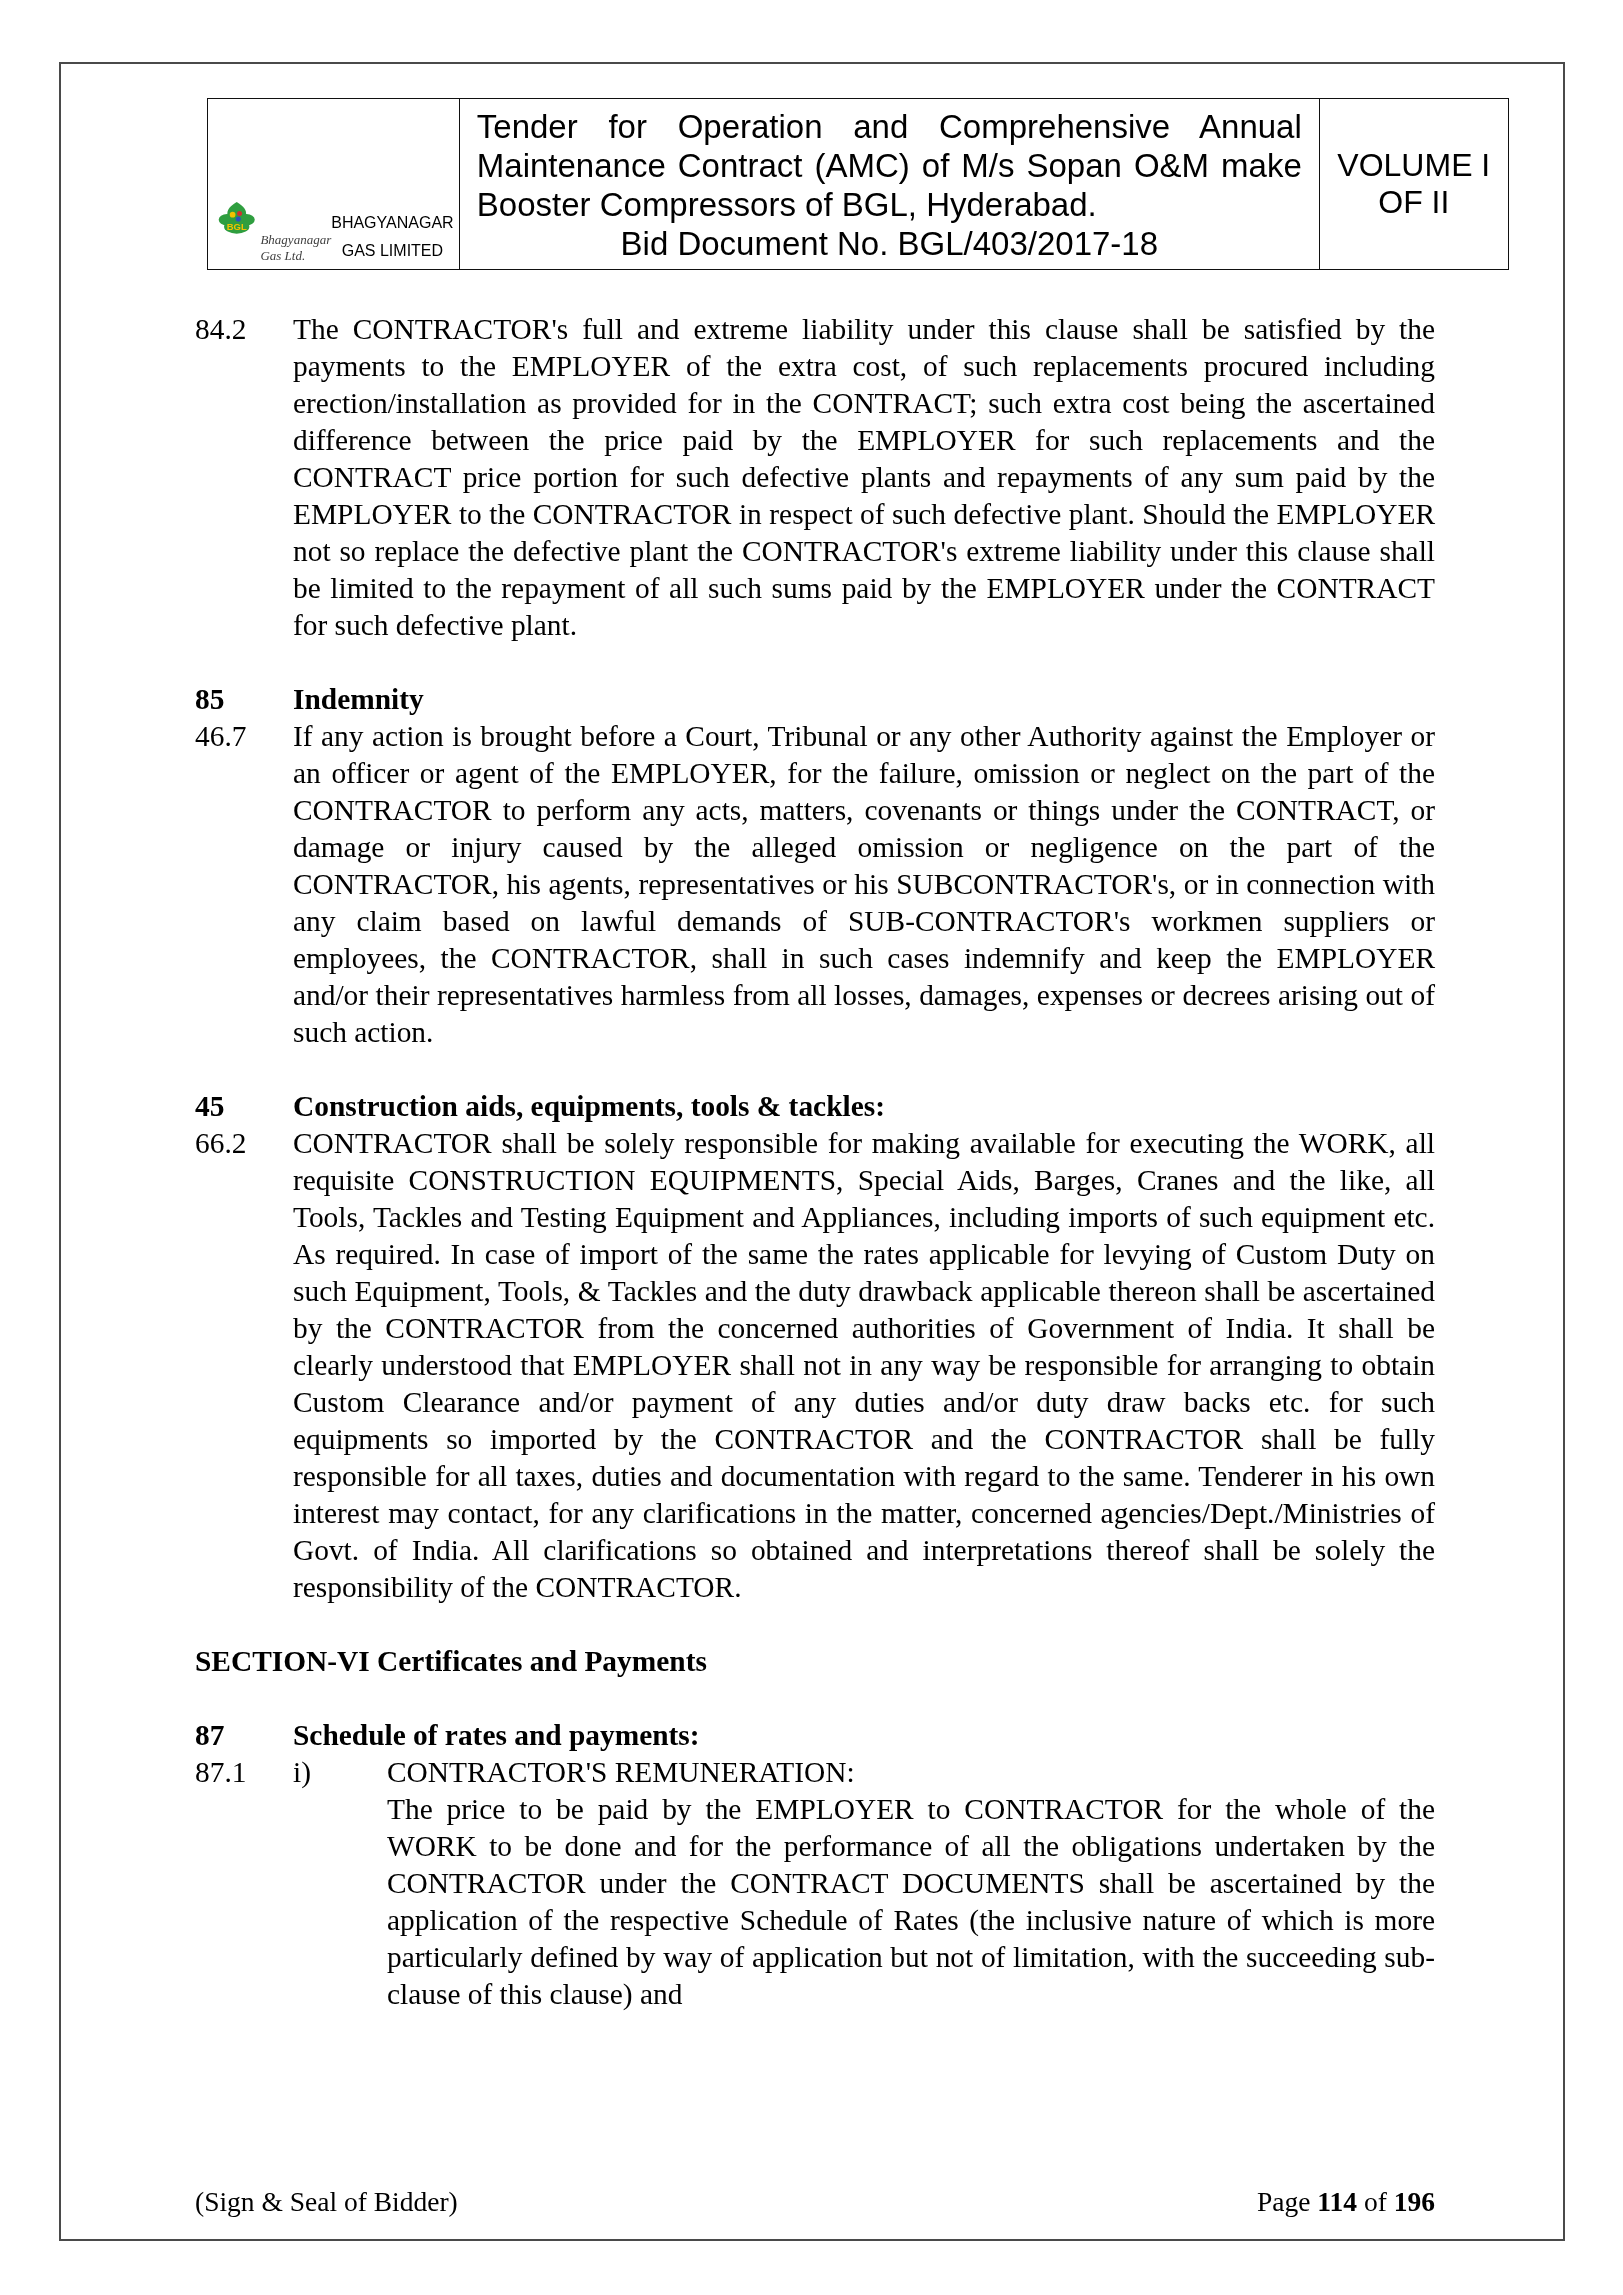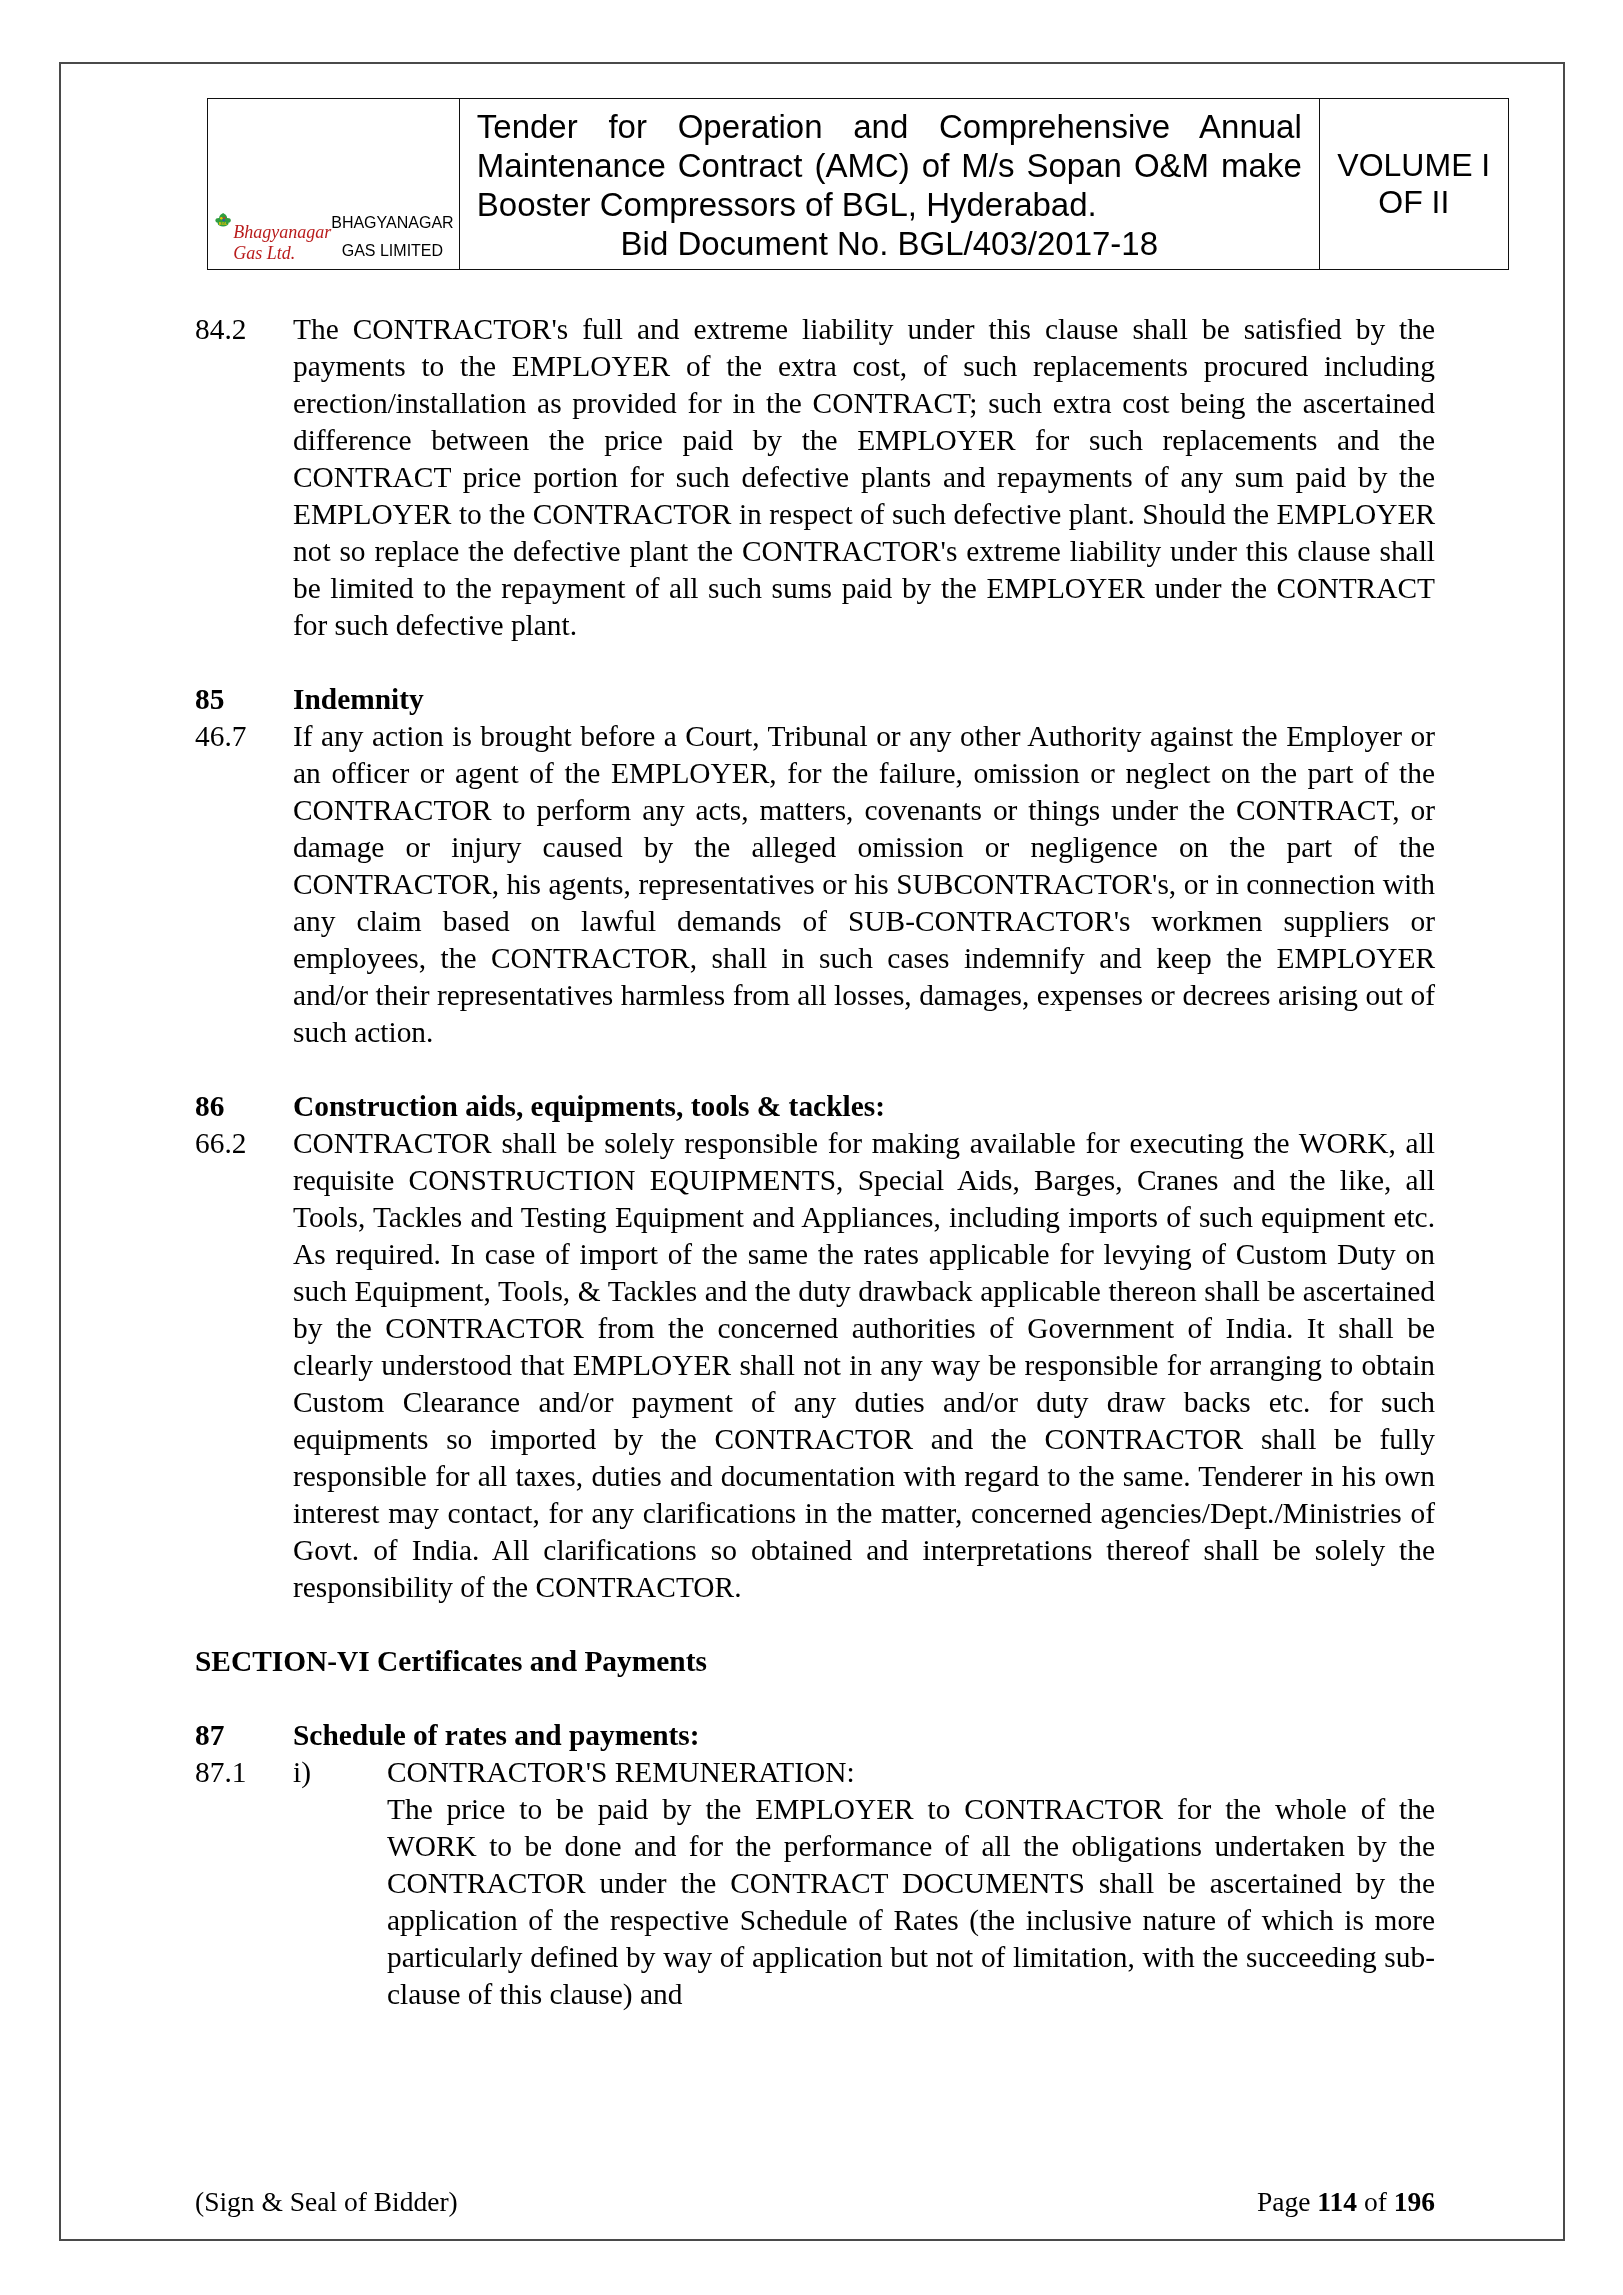--- a/index.html
+++ b/index.html
@@ -29,21 +29,21 @@
     font-family: "Liberation Sans", sans-serif;
   }
   .hcell { border-right: 1.3px solid #111; }
   .hcell:last-child { border-right: none; }
   .logo-cell {
     width: 252px;
     display: flex; flex-direction: row; align-items: flex-end;
     padding: 6.5px 5.2px 5.2px 5.2px;
   }
   .logo-caption {
-    font-size: 18px; color: #b91c1c; margin-top: 1.3px;
+    font-size: 13px; color: #404040; margin-top: 1.3px;
     font-family: "Liberation Serif", serif; font-style: italic;
   }
   .company-name {
     font-size: 16px; text-align: center; line-height: 27.5px; margin-top: 6.5px;
     width: 216px;
   }
   .title-cell {
     flex: 1;
     padding: 7.9px 17px 6.5px 17px;
     font-size: 33px; line-height: 39px;
@@ -124,21 +124,21 @@
       <div class="ctext bold subtitle">Indemnity</div>
     </div>
     <div class="clause">
       <div class="num">46.7</div>
       <div class="ctext">If any action is brought before a Court, Tribunal or any other Authority against the Employer or an officer or agent of the EMPLOYER, for the failure, omission or neglect on the part of the CONTRACTOR to perform any acts, matters, covenants or things under the CONTRACT, or damage or injury caused by the alleged omission or negligence on the part of the CONTRACTOR, his agents, representatives or his SUBCONTRACTOR's, or in connection with any claim based on lawful demands of SUB-CONTRACTOR's workmen suppliers or employees, the CONTRACTOR, shall in such cases indemnify and keep the EMPLOYER  and/or their representatives harmless from all losses, damages, expenses or decrees arising out of such action.</div>
     </div>
 
     <div class="gap"></div>
 
     <div class="clause">
-      <div class="num bold">86</div>
+      <div class="num bold">45</div>
       <div class="ctext bold subtitle">Construction aids, equipments, tools &amp; tackles:</div>
     </div>
     <div class="clause">
       <div class="num">66.2</div>
       <div class="ctext">CONTRACTOR shall be solely responsible for making available for executing the WORK, all requisite CONSTRUCTION EQUIPMENTS, Special Aids, Barges, Cranes and the like, all Tools, Tackles and Testing Equipment and Appliances, including imports of such equipment etc. As required. In case of import of the same the rates applicable for levying of Custom Duty on such Equipment, Tools, &amp; Tackles and the duty drawback applicable thereon shall be ascertained by the CONTRACTOR from the concerned authorities of Government of India. It shall be clearly understood that EMPLOYER shall not in any way be responsible for arranging to obtain Custom Clearance and/or payment of any duties and/or duty draw backs etc. for such equipments so imported by the CONTRACTOR and the CONTRACTOR shall be fully responsible for all taxes, duties and documentation with regard to the same. Tenderer in his own interest may contact, for any clarifications in the matter, concerned agencies/Dept./Ministries of Govt. of India. All clarifications so obtained and interpretations thereof shall be solely the responsibility of the CONTRACTOR.</div>
     </div>
 
     <div class="gap"></div>
 
     <div class="section-title">SECTION-VI Certificates and Payments</div>

